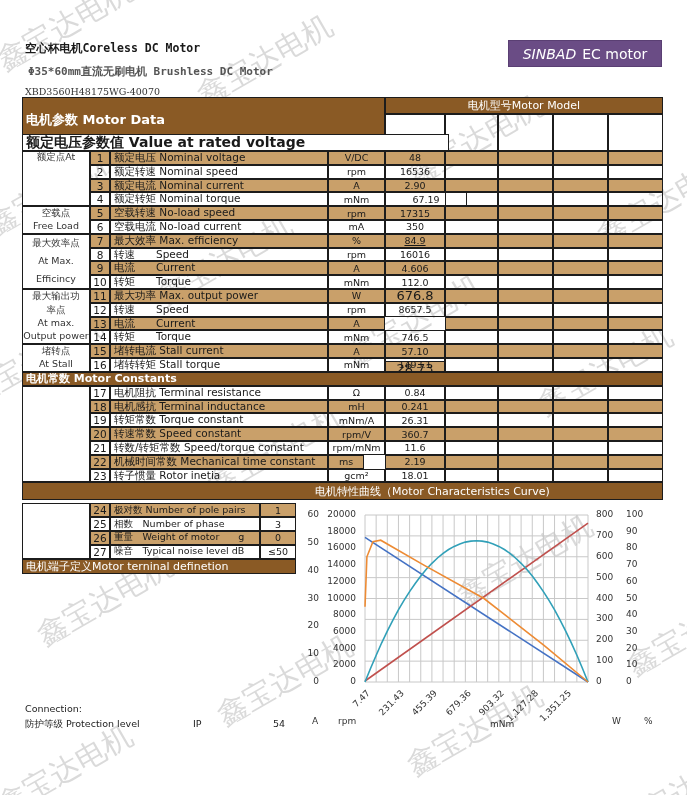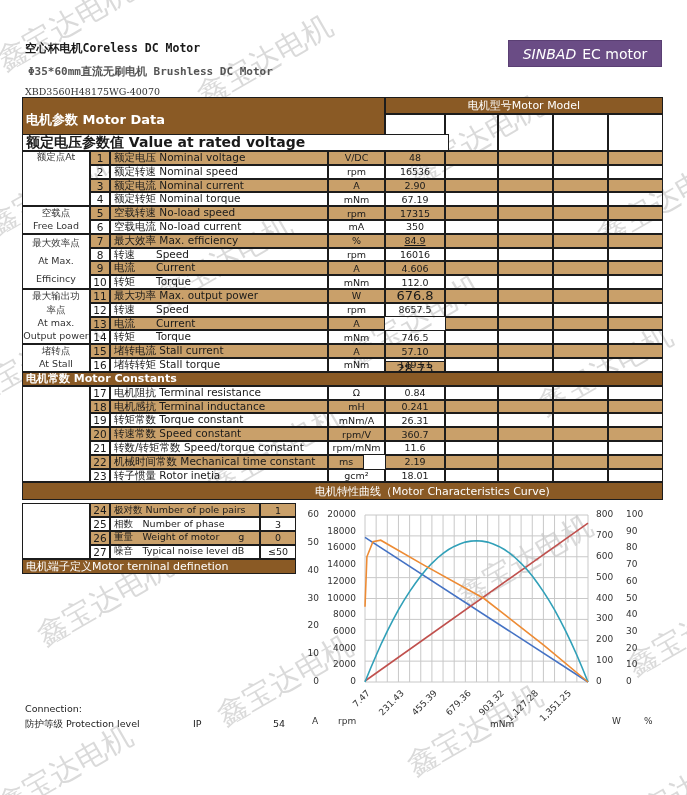--- a/index.html
+++ b/index.html
@@ -120,21 +120,21 @@
       <div class="cell tan c" style="left:385px;top:178.6px;width:60px;height:13.8px;font-size:9.5px;">2.90</div>
       <div class="cell tan" style="left:445px;top:178.6px;width:53px;height:13.8px;"></div>
       <div class="cell tan" style="left:498px;top:178.6px;width:55px;height:13.8px;"></div>
       <div class="cell tan" style="left:553px;top:178.6px;width:55px;height:13.8px;"></div>
       <div class="cell tan" style="left:608px;top:178.6px;width:55px;height:13.8px;"></div>
     </div>
     <div>
       <div class="cell  c" style="left:90px;top:192.4px;width:20px;height:13.8px;">4</div>
       <div class="cell  l" style="left:110px;top:192.4px;width:218px;height:13.8px;">额定转矩 Nominal torque</div>
       <div class="cell  c" style="left:328px;top:192.4px;width:57px;height:13.8px;font-size:9.5px;">mNm</div>
-      <div class="cell  c" style="left:385px;top:192.4px;width:60px;height:13.8px;font-size:9.5px;">67.19</div>
+      <div class="cell  c" style="left:385px;top:192.4px;width:82px;height:13.8px;font-size:9.5px;">67.19</div>
       <div class="cell " style="left:445px;top:192.4px;width:53px;height:13.8px;"></div>
       <div class="cell " style="left:498px;top:192.4px;width:55px;height:13.8px;"></div>
       <div class="cell " style="left:553px;top:192.4px;width:55px;height:13.8px;"></div>
       <div class="cell " style="left:608px;top:192.4px;width:55px;height:13.8px;"></div>
     </div>
     <div>
       <div class="cell tan c" style="left:90px;top:206.2px;width:20px;height:13.8px;">5</div>
       <div class="cell tan l" style="left:110px;top:206.2px;width:218px;height:13.8px;">空载转速 No-load speed</div>
       <div class="cell tan c" style="left:328px;top:206.2px;width:57px;height:13.8px;font-size:9.5px;">rpm</div>
       <div class="cell tan c" style="left:385px;top:206.2px;width:60px;height:13.8px;font-size:9.5px;">17315</div>

